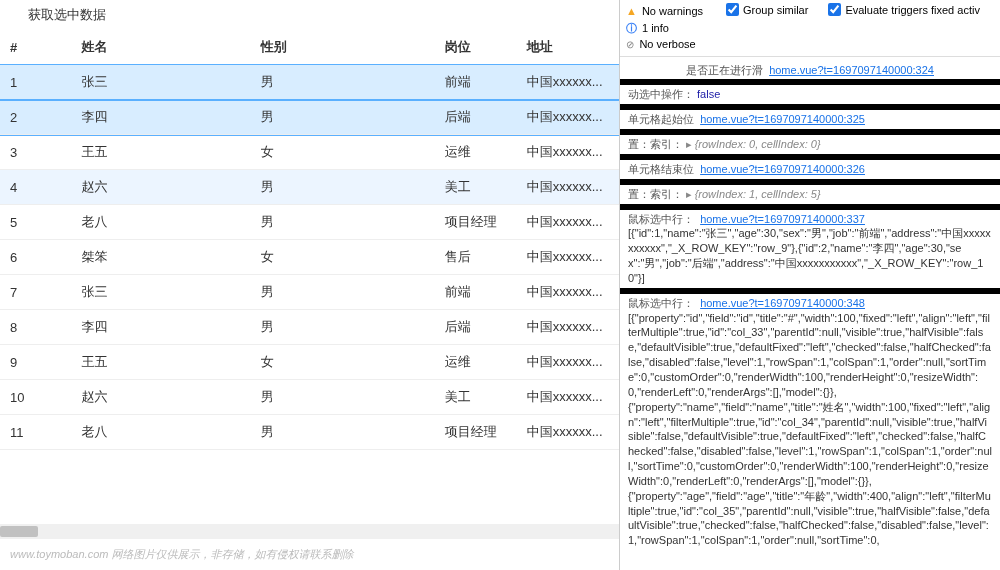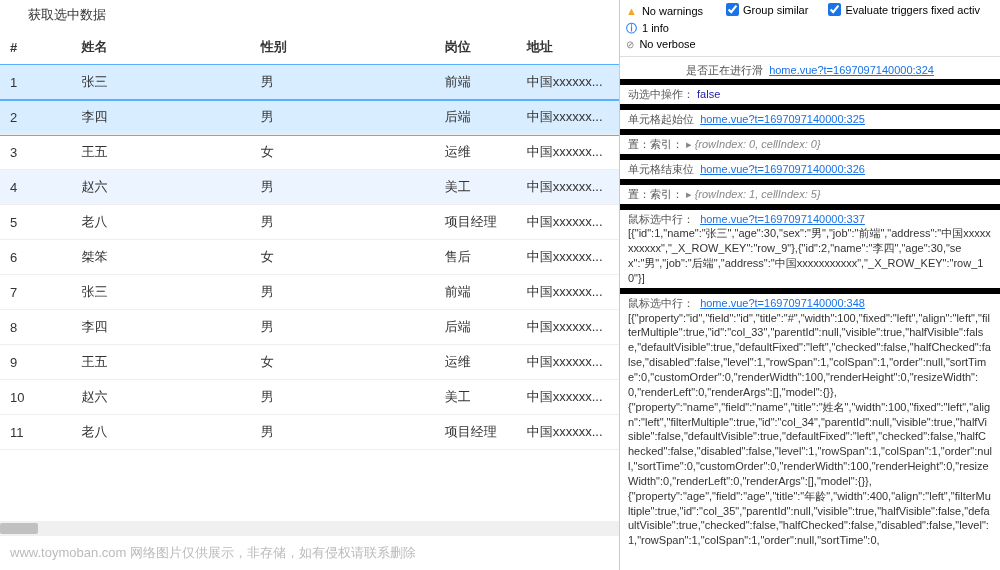--- a/index.html
+++ b/index.html
@@ -12,21 +12,21 @@
 th { font-weight: 600; border-bottom: 1px solid #ddd; }
 tbody tr.sel { background: #d8edff; outline: 1px solid #5ab0ff; }
 tbody tr.hover-row { background: #ecf5ff; }
 .col-id { width: 70px; }
 .col-name { width: 175px; }
 .col-sex { width: 180px; }
 .col-job { width: 80px; }
 .col-addr { width: 100px; }
 .hscroll { height: 15px; background: #f0f0f0; position: relative; }
 .hscroll-thumb { position: absolute; left: 0; top: 2px; height: 11px; width: 38px; background: #c1c1c1; border-radius: 2px; }
-.footer-text { font-size: 13px; color: #bbb; padding: 8px 10px; }
+.footer-text { font-size: 11px; color: #bbb; padding: 8px 10px; font-style: italic; }
 .right-panel { flex: 1; display: flex; flex-direction: column; font-family: Menlo, Consolas, monospace; font-size: 11px; }
 .filter-bar { display: flex; align-items: flex-start; border-bottom: 1px solid #ddd; }
 .filter-left { width: 100px; padding: 3px 6px; line-height: 1.5; }
 .filter-left div { display: flex; align-items: center; gap: 5px; }
 .filter-right { flex: 1; padding: 3px 6px; display: flex; gap: 20px; }
 .chk { display: inline-flex; align-items: center; gap: 4px; font-size: 11px; font-family: Arial, sans-serif; }
 .icon-ban { color: #888; font-size: 10px; }
 .icon-info { color: #3b82f6; font-weight: bold; }
 .icon-warn { color: #f5a623; }
 .console { flex: 1; overflow: hidden; padding: 2px 0; line-height: 1.35; }

